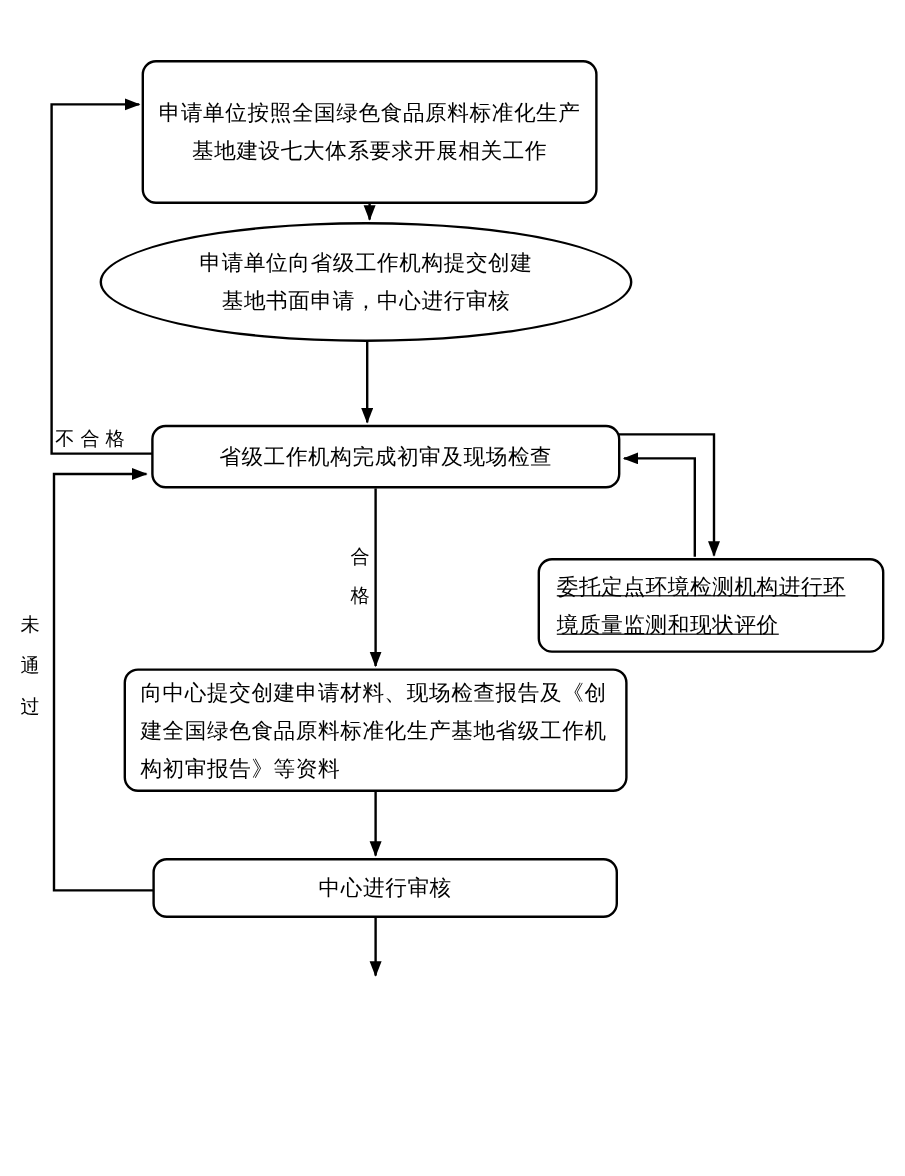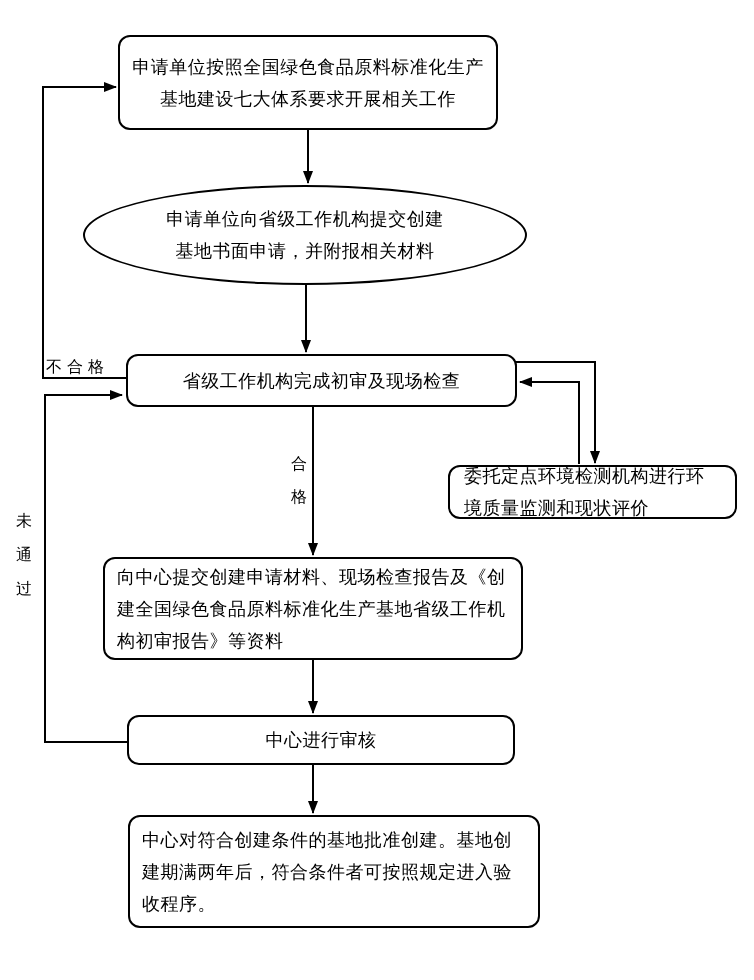--- a/index.html
+++ b/index.html
@@ -23,24 +23,24 @@
     display:flex;align-items:center;
     font-size:18px;
     letter-spacing:0.5px;
     line-height:32px;
   }
   .rounded{border-radius:12px;}
   .ellipse{border-radius:50% / 50%;}
   .txt-center{justify-content:center;text-align:center;}
   .txt-left{justify-content:flex-start;text-align:left;}
   
-  .n-prepare   {left:118px;top:35px;  width:380px;height:95px; padding:0 6px;}
+  .n-prepare   {left:118px;top:50px;  width:380px;height:120px; padding:0 6px;}
   .n-apply     {left:83px; top:185px; width:444px;height:100px;padding:0 77px;}
   .n-province  {left:126px;top:354px; width:391px;height:53px; padding:0 0;}
-  .n-env       {left:448px;top:465px; width:289px;height:54px; padding:4px 14px;}
+  .n-env       {left:448px;top:465px; width:289px;height:79px; padding:4px 14px;text-decoration:underline;}
   .n-material  {left:103px;top:557px; width:420px;height:103px;padding:12px 12px;}
   .n-center    {left:127px;top:715px; width:388px;height:50px; padding:0 12px;}
   .n-approve   {left:128px;top:815px; width:412px;height:113px;padding:2px 12px;}
   .edge-label{
     position:absolute;
     font-size:16px;
     line-height:19px;
     white-space:nowrap;
   }
   .lbl-fail{left:46px;top:357px;letter-spacing:5px;}
@@ -69,31 +69,30 @@
     <polyline points="515,362 595,362 595,463" marker-end="url(#ah)"></polyline>
     <polyline points="579,464 579,382 520,382" marker-end="url(#ah)"></polyline>
 
     <polyline points="127,378 43,378 43,87 116,87" marker-end="url(#ah)"></polyline>
 
     <polyline points="128,742 45,742 45,395 122,395" marker-end="url(#ah)"></polyline>
   </svg>
 
   <div class="node rounded txt-center n-prepare">申请单位按照全国绿色食品原料标准化生产基地建设七大体系要求开展相关工作</div>
 
-  <div class="node ellipse txt-center n-apply">申请单位向省级工作机构提交创建基地书面申请，并附报相关材料</div>
+  <div class="node ellipse txt-center n-apply">申请单位向省级工作机构提交创建基地书面申请，中心进行审核</div>
 
   <div class="node rounded txt-center n-province">省级工作机构完成初审及现场检查</div>
 
   <div class="node rounded txt-left n-env">委托定点环境检测机构进行环境质量监测和现状评价</div>
 
   <div class="node rounded txt-left n-material">向中心提交创建申请材料、现场检查报告及《创建全国绿色食品原料标准化生产基地省级工作机构初审报告》等资料</div>
 
   <div class="node rounded txt-center n-center">中心进行审核</div>
 
-  <div class="node rounded txt-left n-approve">中心对符合创建条件的基地批准创建。基地创建期满两年后，符合条件者可按照规定进入验收程序。</div>
 
   <div class="edge-label lbl-fail">不合格</div>
 
   <div class="edge-label lbl-vert lbl-pass">合格</div>
 
   <div class="edge-label lbl-vert lbl-notpass">未通过</div>
 
 </div>
 
 </body></html>

